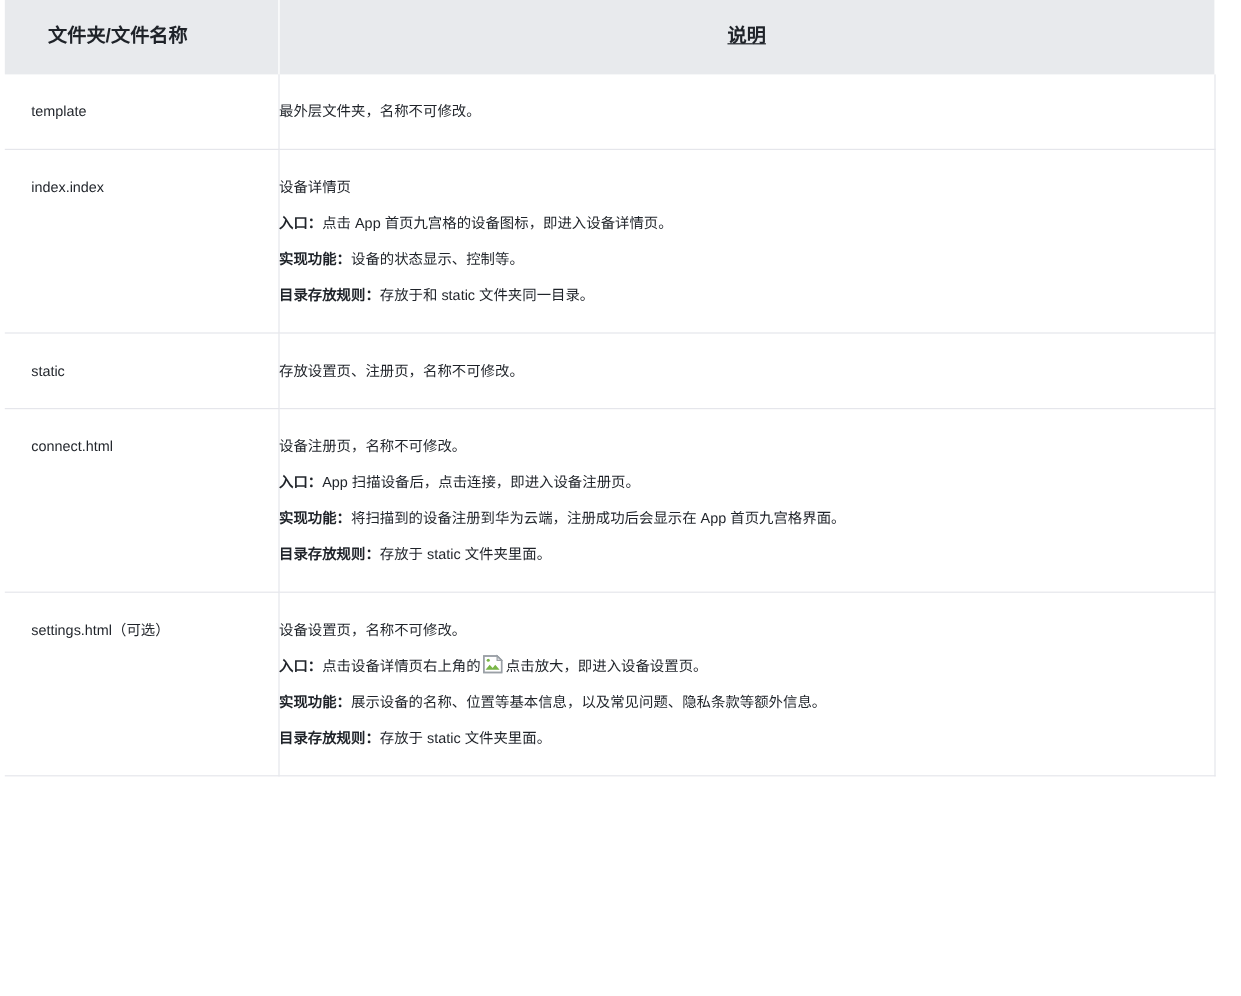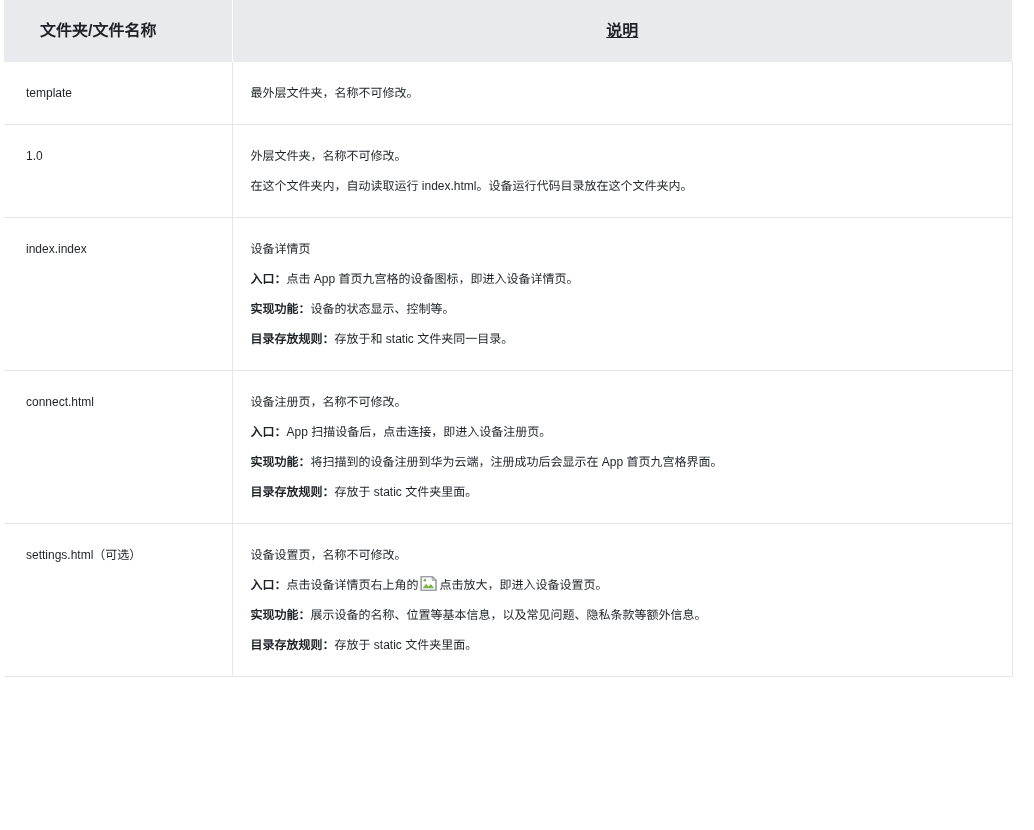--- a/index.html
+++ b/index.html
@@ -66,21 +66,21 @@
     word-break: break-word;
   }
   tbody tr td:last-child {
     border-right: 1px solid #e5e6eb;
   }
   tbody td.cell-name {
     padding-left: 22px;
     padding-right: 16px;
   }
   tbody td.cell-desc {
-    padding-left: 18px;
+    padding-left: 0;
     padding-right: 22px;
   }
 
   .line { display: block; }
   .lbl { font-weight: bold; }
 
   .broken-img {
     display: inline-block;
     width: 19px;
     height: 19px;
@@ -105,33 +105,32 @@
       </tr>
     </thead>
     <tbody>
         <tr>
           <td class="cell-name">template</td>
           <td class="cell-desc">
             <span class="line"><span>最外层文件夹，名称不可修改。</span></span>
           </td>
         </tr>
         <tr>
-          <td class="cell-name">1.0</td>
-          <td class="cell-desc">
-            <span class="line"><span>外层文件夹，名称不可修改。</span></span>
-            <span class="line"><span>在这个文件夹内，自动读取运行 index.html。设备运行代码目录放在这个文件夹内。</span></span>
-          </td>
-        </tr>
-        <tr>
           <td class="cell-name">index.index</td>
           <td class="cell-desc">
             <span class="line"><span>设备详情页</span></span>
             <span class="line"><span class="lbl">入口：</span><span>点击 App 首页九宫格的设备图标，即进入设备详情页。</span></span>
             <span class="line"><span class="lbl">实现功能：</span><span>设备的状态显示、控制等。</span></span>
             <span class="line"><span class="lbl">目录存放规则：</span><span>存放于和 static 文件夹同一目录。</span></span>
+          </td>
+        </tr>
+        <tr>
+          <td class="cell-name">static</td>
+          <td class="cell-desc">
+            <span class="line"><span>存放设置页、注册页，名称不可修改。</span></span>
           </td>
         </tr>
         <tr>
           <td class="cell-name">connect.html</td>
           <td class="cell-desc">
             <span class="line"><span>设备注册页，名称不可修改。</span></span>
             <span class="line"><span class="lbl">入口：</span><span>App 扫描设备后，点击连接，即进入设备注册页。</span></span>
             <span class="line"><span class="lbl">实现功能：</span><span>将扫描到的设备注册到华为云端，注册成功后会显示在 App 首页九宫格界面。</span></span>
             <span class="line"><span class="lbl">目录存放规则：</span><span>存放于 static 文件夹里面。</span></span>
           </td>

